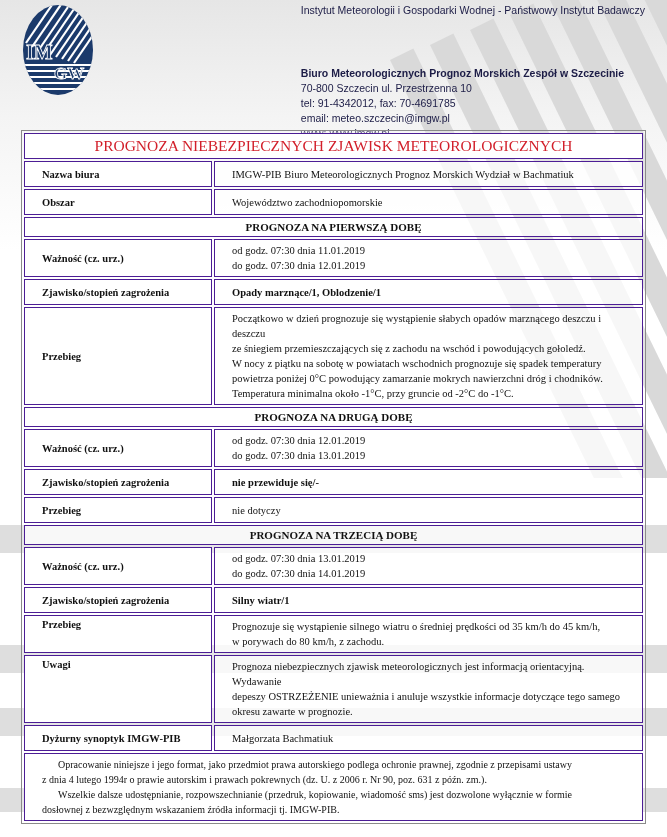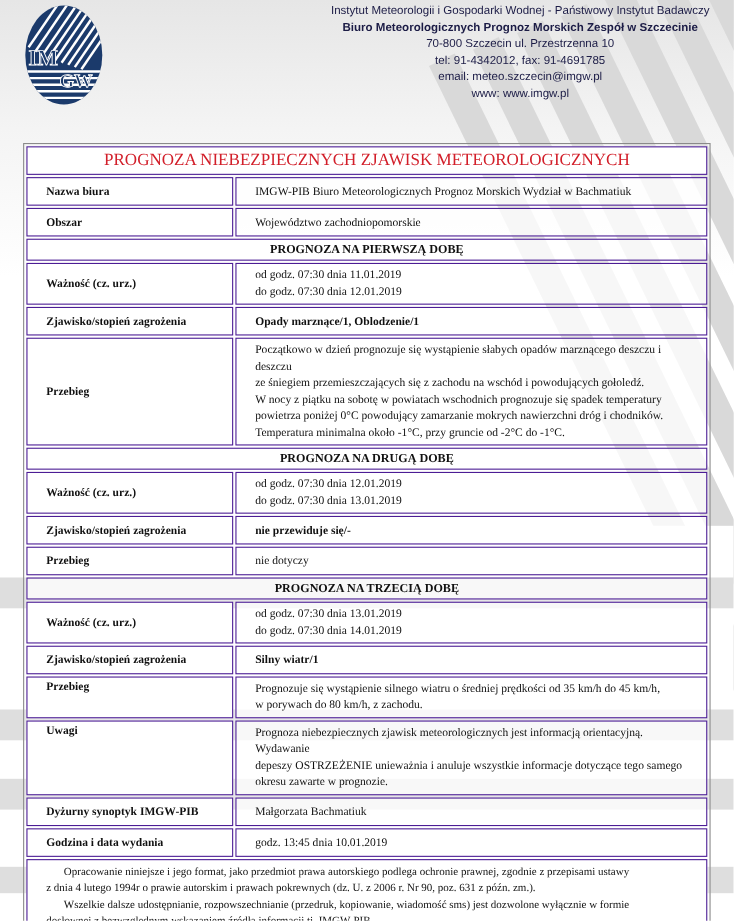--- a/index.html
+++ b/index.html
@@ -15,24 +15,24 @@
   }
   .stripe {
     position: absolute; background: #d9d9d9; width: 26px; height: 720px;
     transform: rotate(-26deg); transform-origin: top left;
   }
   .hband { position: absolute; background: #dedede; left: 0; width: 667px; }
 
   .header { position: absolute; left: 0; top: 0; width: 667px; height: 115px; z-index: 1; }
   .logo { position: absolute; left: 22px; top: 3px; width: 72px; height: 94px; }
   .hdr-lines {
-    position: absolute; right: 22px; top: 3px; text-align: center;
+    position: absolute; right: 22px; top: 3px; text-align: left;
     font-family: "Liberation Sans", sans-serif; font-size: 10.5px; color: #1c1c46; line-height: 15px;
   }
-  .hdr-lines .bold { font-weight: bold; }
+  .hdr-lines .bold { font-weight: bold; margin-top: 48px; }
 
   table.main {
     position: absolute; left: 21px; top: 130px; width: 625px; z-index: 2;
     border-collapse: separate; border-spacing: 2px; border: 1px solid #8a8a8a;
     background: rgba(255,255,255,0.25);
     font-size: 10.5px;
   }
   table.main td {
     border: 1px solid #4c1d95; padding: 3px 17px; vertical-align: middle;
     background: rgba(255,255,255,0.72);
@@ -97,21 +97,21 @@
         <line x1="0" y1="86" x2="72" y2="86"></line>
       </g>
       <text x="4" y="56" font-family="Liberation Serif, serif" font-weight="bold" font-size="20" fill="#1b3a6b" stroke="#ffffff" stroke-width="0.8">IM</text>
       <text x="32" y="76" font-family="Liberation Serif, serif" font-weight="bold" font-size="17" fill="#1b3a6b" stroke="#ffffff" stroke-width="0.8">GW</text>
     </svg>
   </div>
   <div class="hdr-lines">
     <div>Instytut Meteorologii i Gospodarki Wodnej - Państwowy Instytut Badawczy</div>
     <div class="bold">Biuro Meteorologicznych Prognoz Morskich Zespół w Szczecinie</div>
     <div>70-800 Szczecin ul. Przestrzenna 10</div>
-    <div>tel: 91-4342012, fax: 91-4691785</div>
+    <div>tel: 91-4342012, fax: 70-4691785</div>
     <div>email: meteo.szczecin@imgw.pl</div>
     <div>www: www.imgw.pl</div>
   </div>
 </div>
 
 <table class="main">
   <tbody>
       <tr>
     <td class="title" colspan="2">PROGNOZA NIEBEZPIECZNYCH ZJAWISK METEOROLOGICZNYCH</td>
   </tr>
@@ -195,24 +195,20 @@
     <td class="val">
       <div>Prognoza niebezpiecznych zjawisk meteorologicznych jest informacją orientacyjną. Wydawanie</div>
       <div>depeszy OSTRZEŻENIE unieważnia i anuluje wszystkie informacje dotyczące tego samego</div>
       <div>okresu zawarte w prognozie.</div>
     </td>
   </tr>
   <tr class="row-h24">
     <td class="lbl">Dyżurny synoptyk IMGW-PIB</td>
     <td class="val">Małgorzata Bachmatiuk</td>
   </tr>
-  <tr class="row-h24">
-    <td class="lbl">Godzina i data wydania</td>
-    <td class="val">godz. 13:45 dnia 10.01.2019</td>
-  </tr>
 
   <tr>
     <td class="footer" colspan="2">
       <div><span class="indent"></span><span>Opracowanie niniejsze i jego format, jako przedmiot prawa autorskiego podlega ochronie prawnej, zgodnie z przepisami ustawy</span></div>
       <div>z dnia 4 lutego 1994r o prawie autorskim i prawach pokrewnych (dz. U. z 2006 r. Nr 90, poz. 631 z późn. zm.).</div>
       <div><span class="indent"></span><span>Wszelkie dalsze udostępnianie, rozpowszechnianie (przedruk, kopiowanie, wiadomość sms) jest dozwolone wyłącznie w formie</span></div>
       <div>dosłownej z bezwzględnym wskazaniem źródła informacji tj. IMGW-PIB.</div>
     </td>
   </tr>
 </tbody>

